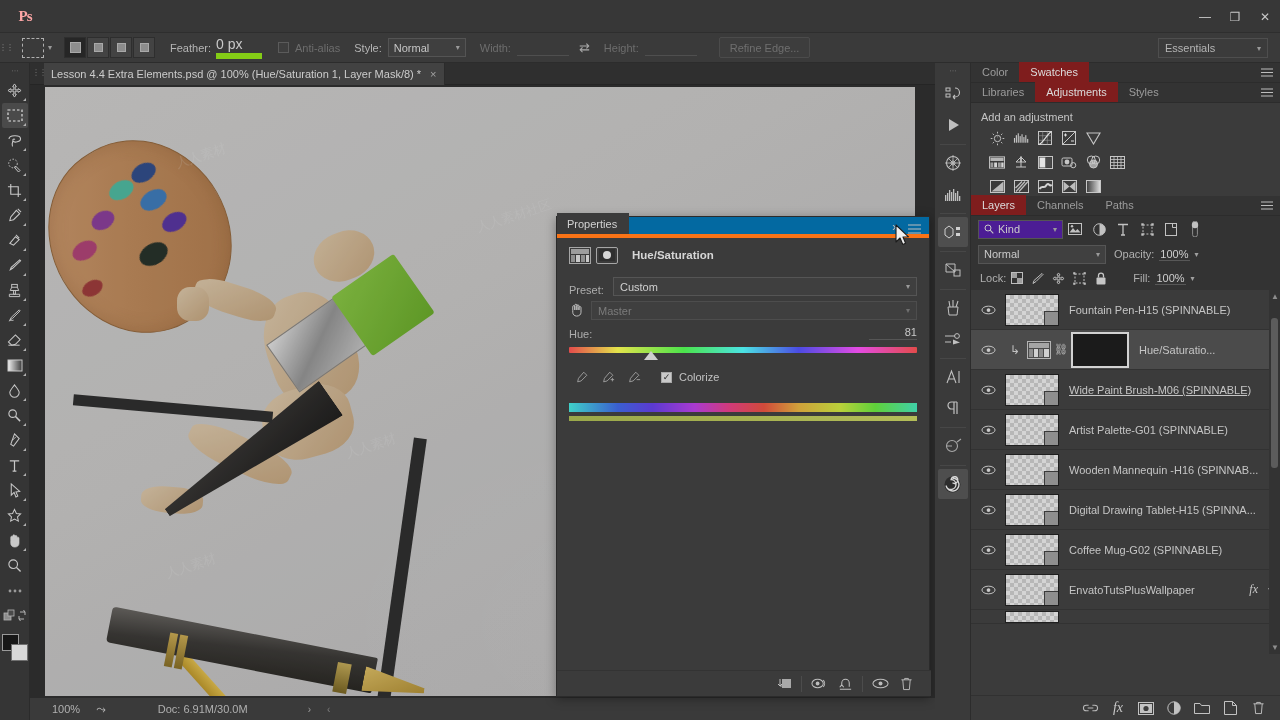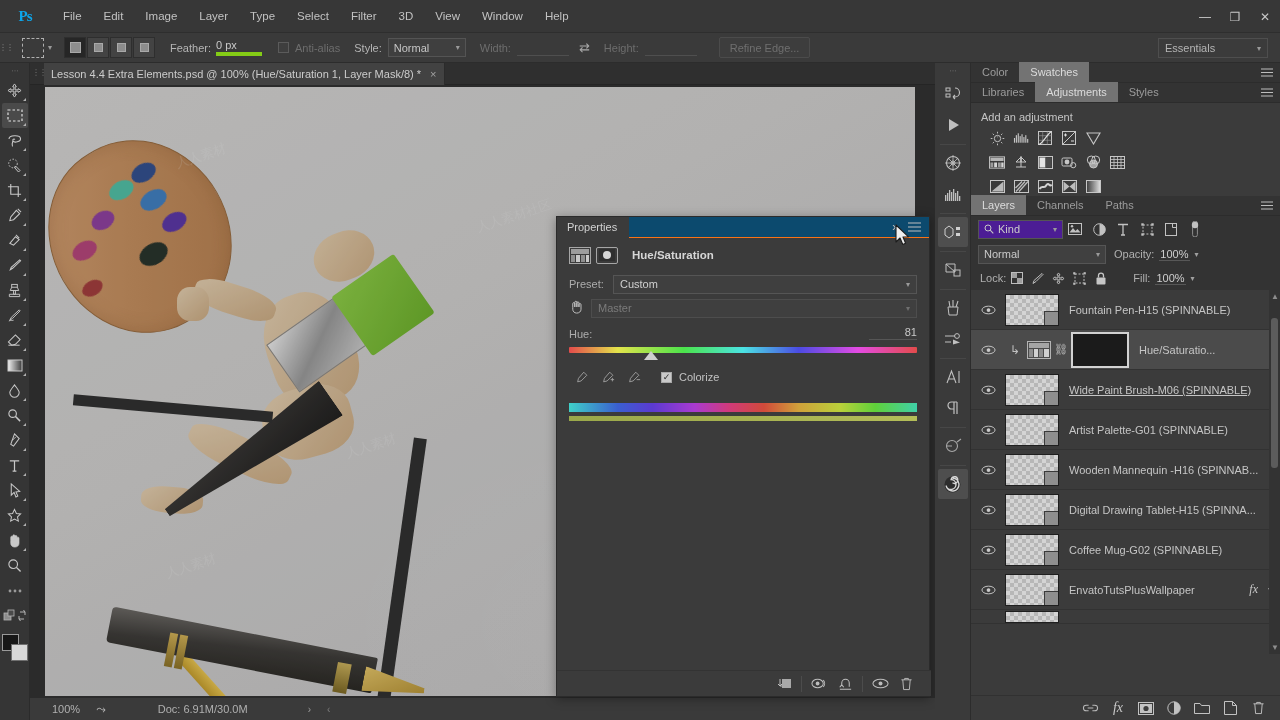--- a/index.html
+++ b/index.html
@@ -16,21 +16,21 @@
 
   
   .titlebar {
     position: absolute; left:0; top:0; width:1280px; height:33px;
     background:#373737; display:flex; align-items:center;
     border-bottom:1px solid #2e2e2e;
   }
   .ps-logo {
     width:34px; height:24px; margin-left:8px;
     display:flex; align-items:center; justify-content:center;
-    color:#0ea5e9; font-weight:bold; font-size:15px; letter-spacing:-1px;
+    color:#fca5a5; font-weight:bold; font-size:15px; letter-spacing:-1px;
     font-family:"Liberation Serif", serif;
   }
   .menubar { display:flex; align-items:center; margin-left:10px; }
   .menu-item {
     padding:4px 11px; font-size:11.5px; color:#c2c2c2; cursor:default;
   }
   .win-ctrls { position:absolute; right:0; top:0; height:33px; display:flex; }
   .win-btn {
     width:30px; height:33px; display:flex; align-items:center; justify-content:center;
     color:#c8c8c8; font-size:12px;
@@ -52,22 +52,22 @@
   .op-btn {
     width:22px; height:21px; background:#434343; border:1px solid #2e2e2e;
     display:flex; align-items:center; justify-content:center; margin-right:1px;
   }
   .op-btn.active { background:#262626; }
   .op-sq { width:11px; height:11px; border:1px solid #a9a9a9; background:#8d8d8d; }
   .op-sq2 { width:9px; height:9px; border:1px solid #a9a9a9; background:#8d8d8d; position:relative; }
   .op-label { margin-left:14px; color:#b5b5b5; font-size:11px; }
   .op-label.dim { color:#6d6d6d; }
   .op-val {
-    margin-left:5px; color:#c9c9c9; font-size:11px;
-    border-bottom:4px solid #84cc16; min-width:46px; padding-bottom:1px;
+    margin-left:5px; color:#c9c9c9; font-size:14px;
+    border-bottom:6px solid #84cc16; min-width:46px; padding-bottom:1px;
   }
   .op-check { width:11px; height:11px; border:1px solid #5b5b5b; background:#3e3e3e; margin-left:16px;}
   .op-select {
     margin-left:6px; width:78px; height:19px; background:#3f3f3f; border:1px solid #545454;
     display:flex; align-items:center; padding:0 5px; color:#c6c6c6; font-size:11px;
     justify-content:space-between;
   }
   .op-input { margin-left:6px; width:52px; height:16px; border-bottom:1px solid #4f4f4f; }
   .swap-ico { margin-left:10px; color:#a8a8a8; font-size:13px; }
   .refine-btn {
@@ -210,38 +210,38 @@
   .st-arrow { margin-left:60px; color:#9a9a9a; font-size:10px; }
   .st-arrow2 { margin-left:16px; color:#7e7e7e; font-size:10px; }
 
   
   .props {
     position:absolute; left:556px; top:216px; width:374px; height:481px;
     background:#3b3b3b; border:1px solid #2b2b2b;
     box-shadow:0 2px 10px rgba(0,0,0,0.35);
   }
   .props-head {
-    height:21px; background:#0c4a6e; display:flex; align-items:center;
-    border-bottom:1px solid #f97316; position:relative;
+    height:21px; background:#0369a1; display:flex; align-items:flex-end;
+    border-bottom:4px solid #f97316; position:relative;
   }
   .props-tab {
     height:21px; padding:0 12px 0 10px; display:flex; align-items:center;
     background:#3b3b3b; color:#d2d2d2; font-size:11px;
   }
   .props-collapse { position:absolute; right:30px; color:#bdbdbd; font-size:12px; }
   .props-menu { position:absolute; right:8px; color:#bdbdbd; font-size:12px; line-height:8px;}
   .props-body { padding:0; position:relative; }
   .adj-head { display:flex; align-items:center; height:34px; padding-left:12px; }
   .adj-ico {
     width:22px; height:17px; border:1px solid #a6a6a6; margin-right:5px;
     display:flex; align-items:center; justify-content:center;
   }
   .adj-ico.round { border-radius:2px; }
   .adj-title { margin-left:9px; color:#d6d6d6; font-size:11.5px; font-weight:bold; }
-  .row { display:flex; align-items:center; height:24px; padding:0 12px; }
+  .row { display:flex; align-items:flex-end; height:24px; padding:0 12px; }
   .row-label { color:#adadad; font-size:11px; width:44px; }
   .select {
     flex:1; height:19px; background:#3f3f3f; border:1px solid #555;
     display:flex; align-items:center; justify-content:space-between;
     padding:0 6px; color:#d0d0d0; font-size:11px;
   }
   .select.dim { color:#7b7b7b; border-color:#4d4d4d; }
   .hand-ico { width:22px; color:#c0c0c0; font-size:13px; text-align:left; }
   .slider-block { padding:6px 12px 0 12px; }
   .slider-lbl-row { display:flex; justify-content:space-between; align-items:flex-end; }
@@ -304,21 +304,21 @@
     background:#3b3b3b;
   }
   .panel-tabs {
     height:20px; background:#333333; display:flex; align-items:flex-end; position:relative;
     border-bottom:1px solid #2c2c2c;
   }
   .ptab {
     height:20px; padding:0 11px; display:flex; align-items:center;
     font-size:11px; color:#9c9c9c;
   }
-  .ptab.active { background:#737373; color:#dcdcdc; }
+  .ptab.active { background:#7f1d1d; color:#dcdcdc; }
   .ptab-menu { position:absolute; right:7px; top:5px; color:#bdbdbd; font-size:11px; line-height:7px;}
   .panel-body { background:#3b3b3b; }
   .adj-add-lbl { padding:8px 0 4px 10px; color:#c4c4c4; font-size:11px; }
   .adj-grid-row { display:flex; padding-left:14px; margin-bottom:2px; }
   .adj-cell {
     width:24px; height:22px; display:flex; align-items:center; justify-content:center;
     color:#c6c6c6;
   }
   .adj-cell svg { display:block; }
 
@@ -386,33 +386,20 @@
   }
   .lf-btn { width:28px; height:22px; display:flex; align-items:center; justify-content:center; color:#c0c0c0; font-size:12px;}
 </style>
 </head>
 <body>
 
 <div class="app">
 
   <div class="titlebar">
     <div class="ps-logo">Ps</div>
-    <div class="menubar">
-      <div class="menu-item">File</div>
-      <div class="menu-item">Edit</div>
-      <div class="menu-item">Image</div>
-      <div class="menu-item">Layer</div>
-      <div class="menu-item">Type</div>
-      <div class="menu-item">Select</div>
-      <div class="menu-item">Filter</div>
-      <div class="menu-item">3D</div>
-      <div class="menu-item">View</div>
-      <div class="menu-item">Window</div>
-      <div class="menu-item">Help</div>
-    </div>
     <div class="win-ctrls">
       <div class="win-btn">—</div>
       <div class="win-btn">❐</div>
       <div class="win-btn close">✕</div>
     </div>
   </div>
 
   <div class="optionsbar">
     <div class="opt-grip">⋮⋮</div>
     <div class="marquee-tool"></div>

